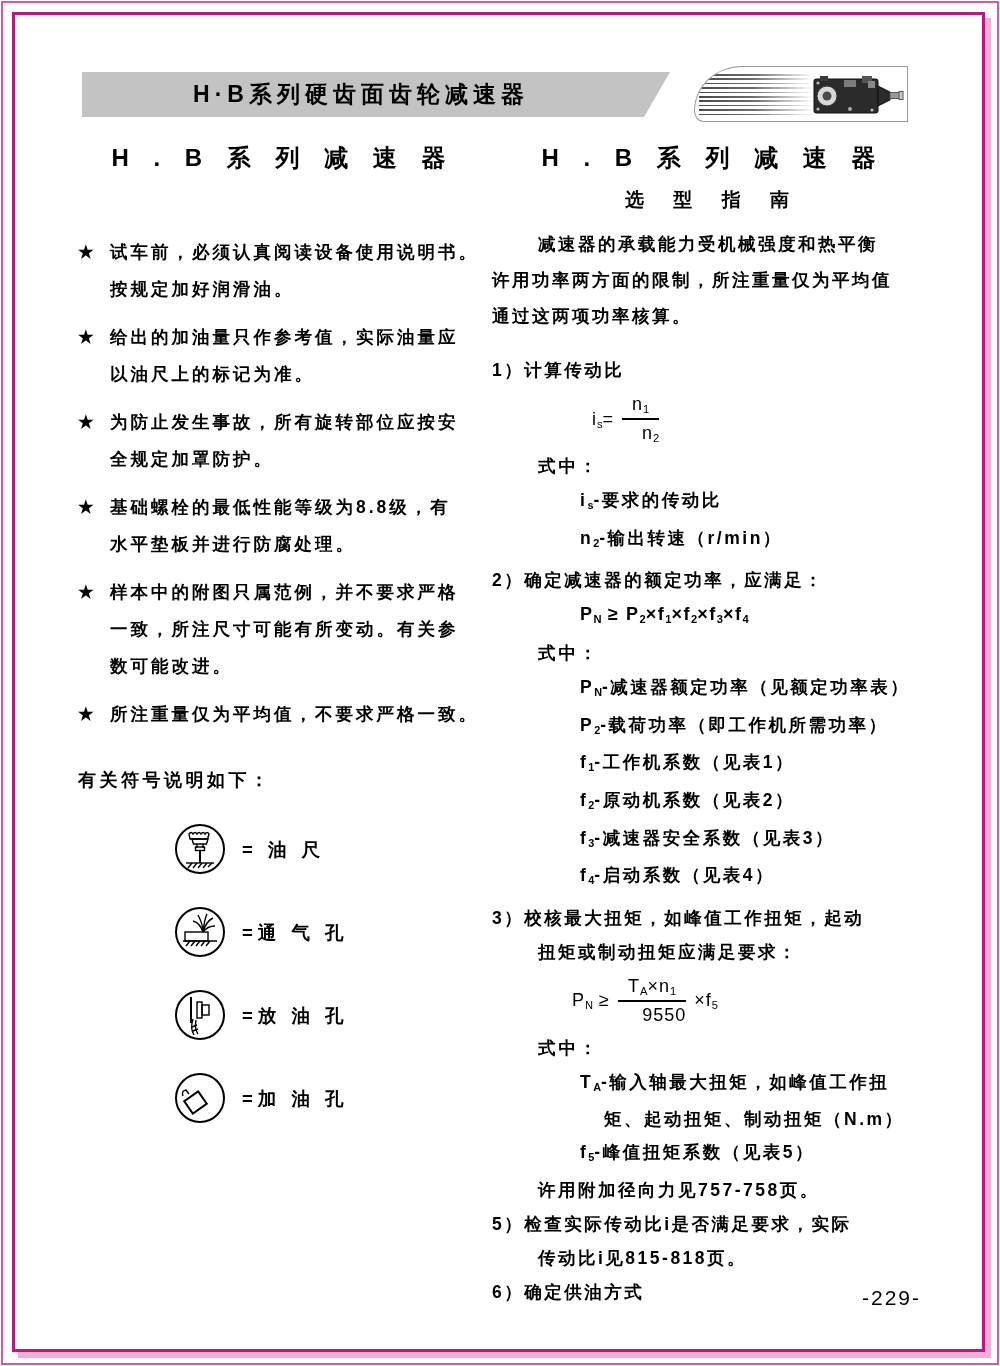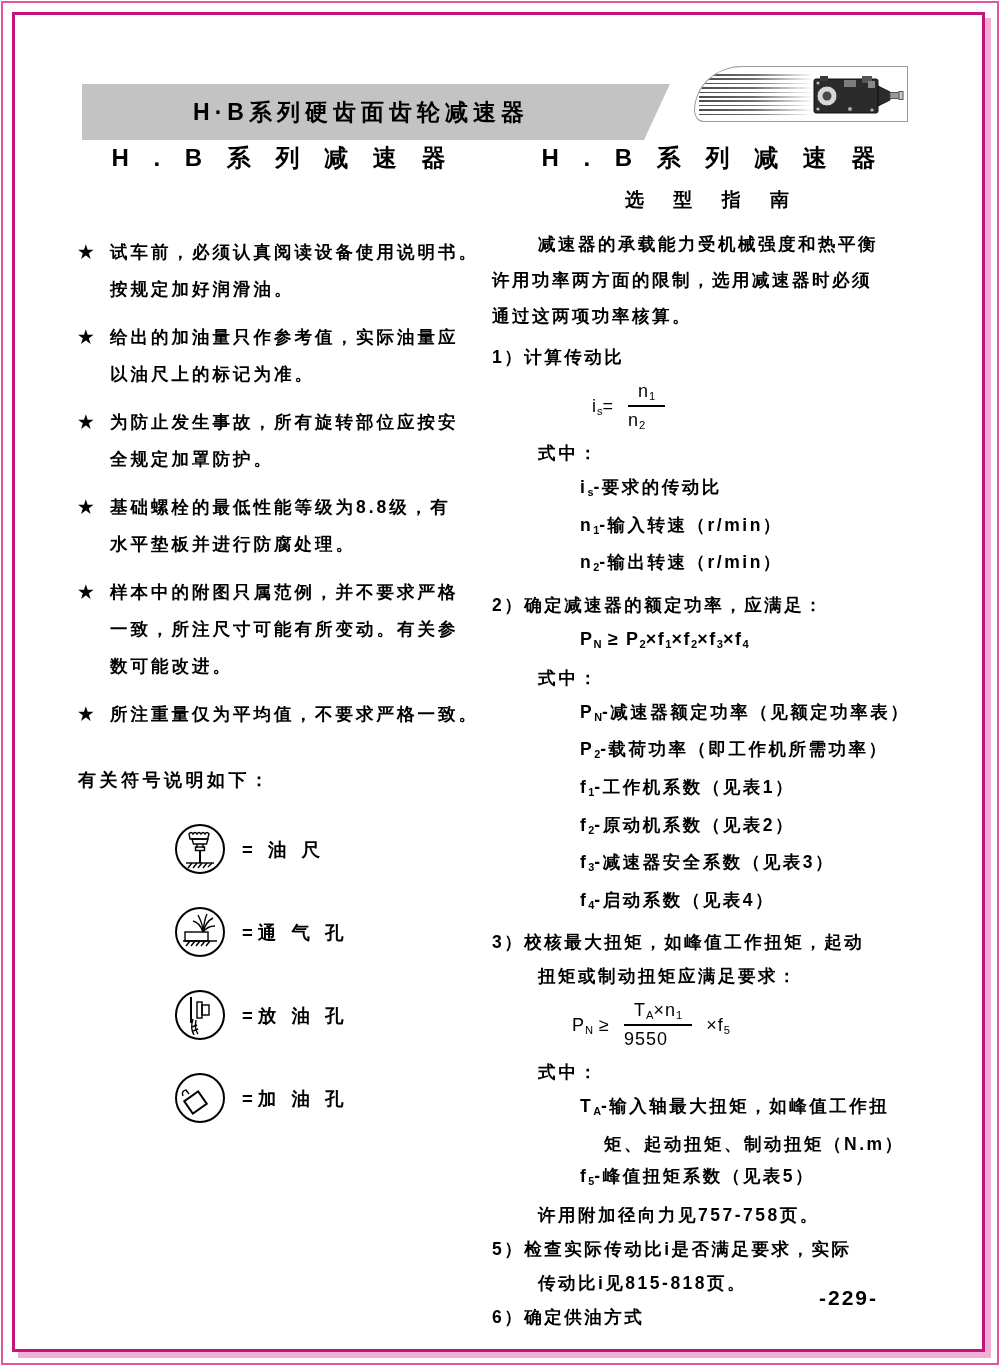--- a/index.html
+++ b/index.html
@@ -8,23 +8,23 @@
     position:relative; width:1000px; height:1366px; background:#ffffff;
     font-family:"Liberation Sans", sans-serif; color:#000; overflow:hidden;
   }
   .outer-line { position:absolute; inset:1px; border:2px solid #e0559e; pointer-events:none; }
   .inner-frame {
     position:absolute; left:12px; top:12px; width:973px; height:1340px;
     border:3px solid #c2167c; box-shadow:6px 6px 0 #f2aed4; background:#fff;
   }
   
   .header-bar {
-    position:absolute; left:82px; top:72px; width:588px; height:56px;
+    position:absolute; left:82px; top:72px; width:588px; height:45px;
     background:#c3c3c3; clip-path:polygon(0 0,100% 0,calc(100% - 26px) 100%,0 100%);
-    display:flex; align-items:center; justify-content:center;margin-top:12px;
+    display:flex; align-items:center; justify-content:center;
   }
   .header-title { font-size:23px; font-weight:bold; letter-spacing:5px; padding-right:30px; }
   .header-box {
     position:absolute; left:694px; top:66px; width:214px; height:56px;
     background:#fff; border:1.5px solid #9a9a9a;
     border-top-left-radius:60px 56px; border-bottom-left-radius:12px 14px;
     overflow:hidden;
   }
   .stripes {
     position:absolute; left:4px; top:7px; width:122px; height:42px;
@@ -51,27 +51,27 @@
   .sicon { flex:none; }
   
   .intro { margin-top:13px; font-size:17.5px; font-weight:bold; line-height:36px; letter-spacing:2.5px; }
   .intro .ti { text-indent:46px; }
   .num-line { font-size:17.5px; font-weight:bold; line-height:34px; letter-spacing:2.5px; }
   .cont { padding-left:46px; }
   .sz { padding-left:46px; font-size:17.5px; font-weight:bold; line-height:35px; letter-spacing:3px; }
   .def { padding-left:88px; font-size:17.5px; font-weight:bold; line-height:32.5px; letter-spacing:2.5px; }
   .def2 { padding-left:112px; }
   .formula { display:flex; align-items:center; font-size:18px; font-weight:normal; letter-spacing:1px; margin:7px 0 5px 100px; }
-  .formula .frac { display:inline-flex; flex-direction:column; text-align:left; margin:0 14px; }
+  .formula .frac { display:inline-flex; flex-direction:column; text-align:right; margin:0 8px; }
   .formula .num { padding:0 10px 3px; border-bottom:2.5px solid #000; }
   .formula .den { padding-top:3px; }
   .formula-line { padding-left:88px; font-size:18px; font-weight:bold; line-height:34px; letter-spacing:1.5px; }
   sub { font-size:0.62em; vertical-align:-0.28em; letter-spacing:0; }
-  .page-number { position:absolute; left:819px; top:1286px; font-size:21px; font-weight:bold; letter-spacing:2px; }
-  .mt6 { margin-top:6px; } .mt4 { margin-top:4px; }
+  .page-number { position:absolute; left:862px; top:1286px; font-size:21px; font-weight:normal; letter-spacing:2px; }
+  .mt6 { margin-top:19px; } .mt4 { margin-top:4px; }
   svg .ln { stroke:#000; stroke-width:2; fill:none; }
   svg .thin { stroke:#000; stroke-width:1.4; fill:none; }
 </style>
 </head>
 <body>
 
 <div class="page">
   <div class="outer-line"></div>
   <div class="inner-frame"></div>
 
@@ -197,37 +197,36 @@
       <span class="symbol-label">=加 油 孔</span>
     </div>
   </div>
 
   <div class="col-right">
     <div class="col-title">H . B 系 列 减 速 器</div>
     <div class="col-subtitle">选 型 指 南</div>
 
     <div class="intro">
       <div class="ti">减速器的承载能力受机械强度和热平衡</div>
-      <div>许用功率两方面的限制，选用减速器时必须</div>
+      <div>许用功率两方面的限制，所注重量仅为平均值</div>
       <div>通过这两项功率核算。</div>
     </div>
 
     <div class="num-line mt6">1）计算传动比</div>
 
     <div class="formula">
       <span>i<sub>s</sub>=</span>
       <span class="frac">
         <span class="num">n<sub>1</sub></span>
         <span class="den">n<sub>2</sub></span>
       </span>
     </div>
 
     <div class="sz">式中：</div>
     <div class="def">i<sub>s</sub>-要求的传动比</div>
-    <div class="def">n<sub>1</sub>-输入转速（r/min）</div>
     <div class="def">n<sub>2</sub>-输出转速（r/min）</div>
 
     <div class="num-line mt4">2）确定减速器的额定功率，应满足：</div>
     <div class="formula-line">P<sub>N</sub> ≥ P<sub>2</sub>×f<sub>1</sub>×f<sub>2</sub>×f<sub>3</sub>×f<sub>4</sub></div>
     <div class="sz">式中：</div>
     <div class="def">P<sub>N</sub>-减速器额定功率（见额定功率表）</div>
     <div class="def">P<sub>2</sub>-载荷功率（即工作机所需功率）</div>
     <div class="def">f<sub>1</sub>-工作机系数（见表1）</div>
     <div class="def">f<sub>2</sub>-原动机系数（见表2）</div>
     <div class="def">f<sub>3</sub>-减速器安全系数（见表3）</div>

